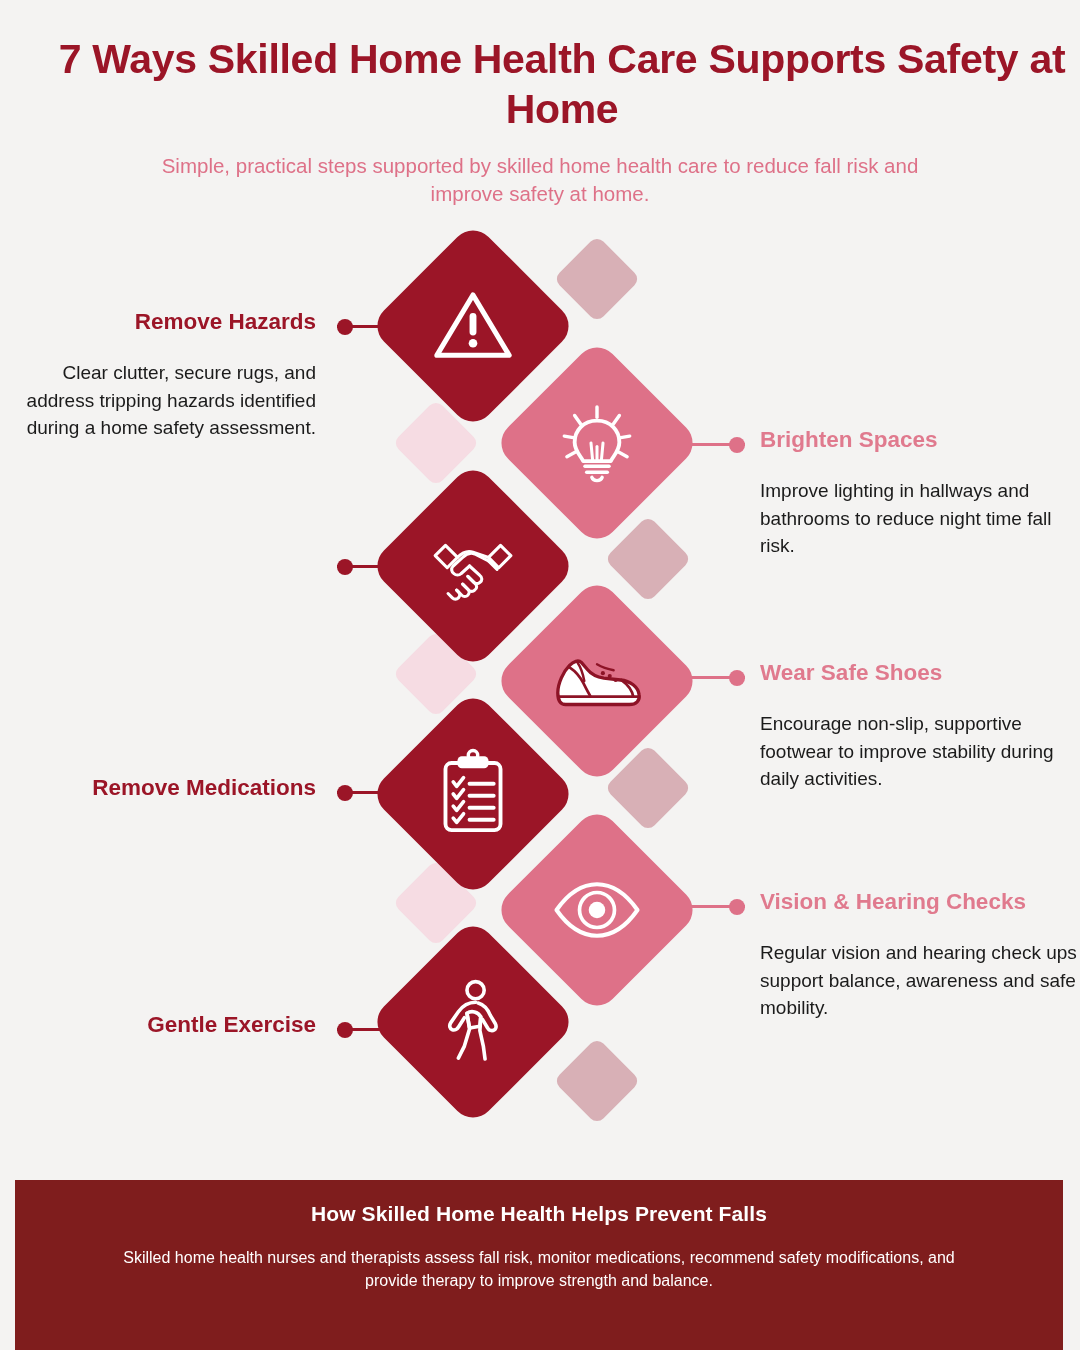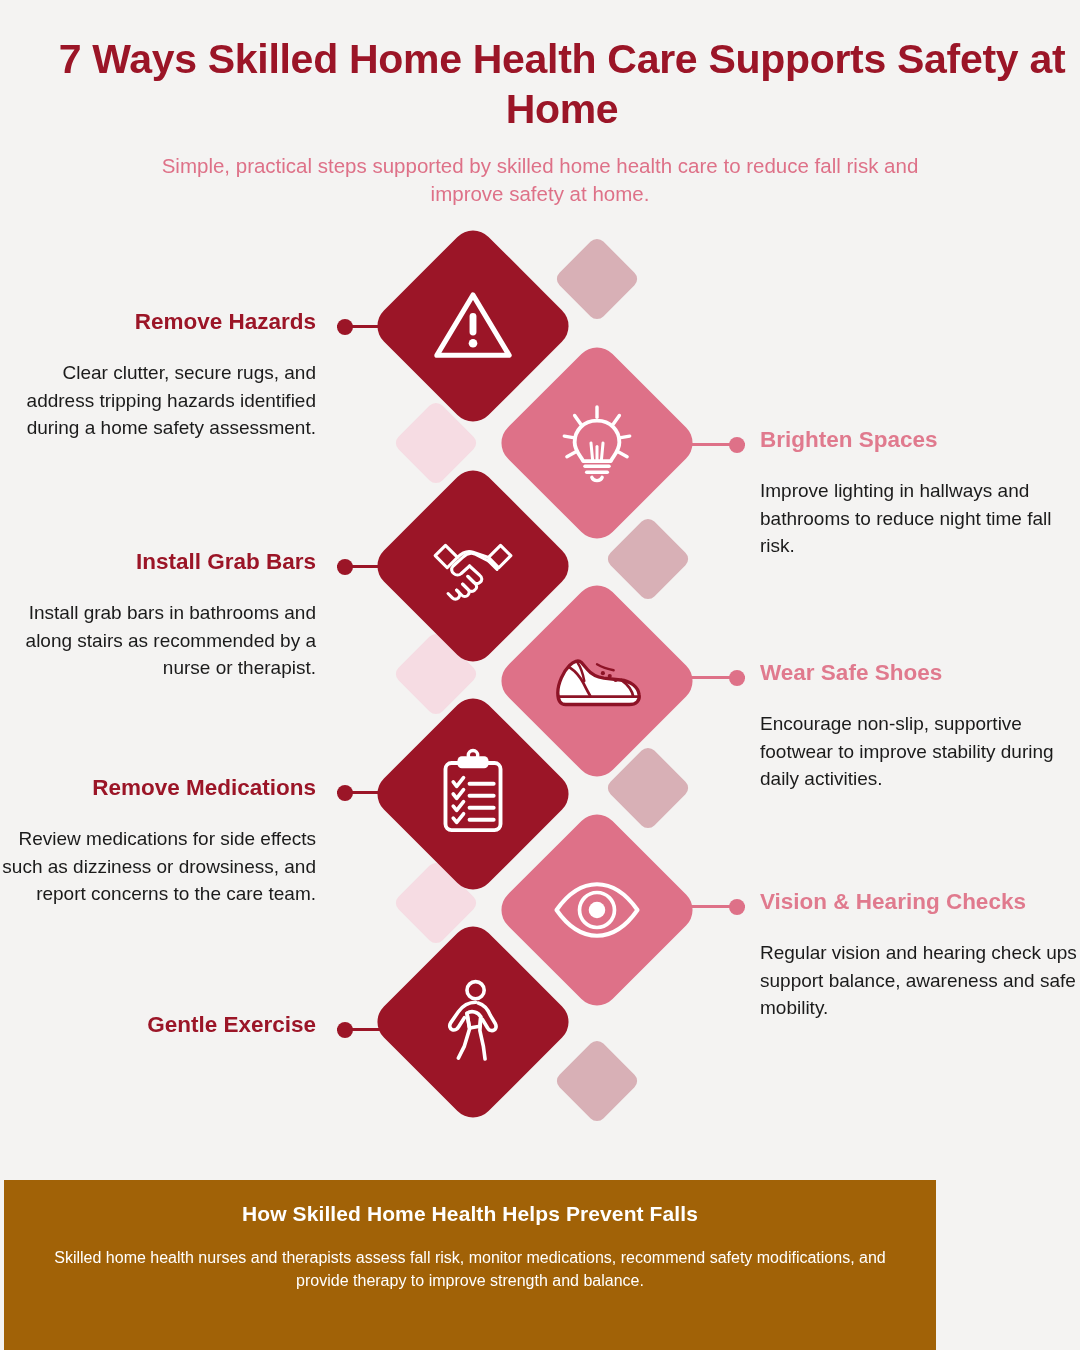--- a/index.html
+++ b/index.html
@@ -76,22 +76,22 @@
     margin-top:24px;
     font-size:19px;
     line-height:1.46;
     color:#1B1B1B;
   }
   .block.left  .b-title { color:#9B1527; }
   .block.right .b-title { color:#E07A8E; }
 
   
   #footer {
-    position:absolute; left:4px; bottom:0; width:932px; height:170px;
-    background:#a16207;
+    position:absolute; left:15px; bottom:0; width:1048px; height:170px;
+    background:#7f1d1d;
     color:#FFFFFF;
     text-align:center;
     padding-top:22px;
   }
   #footer-title { font-size:21px; font-weight:bold; letter-spacing:0.1px; }
   #footer-body {
     margin:20px auto 0;
     width:860px;
     font-size:16px;
     line-height:1.45;
@@ -266,33 +266,28 @@
   <div class="block left" style="left:0px; top:308px; padding-right:14px;">
     <div class="b-title">Remove Hazards</div>
     <div class="b-body">Clear clutter, secure rugs, and address tripping hazards identified during a home safety assessment.</div>
   </div>
 
   <div class="block right" style="left:752px; top:426px; padding-left:8px;">
     <div class="b-title">Brighten Spaces</div>
     <div class="b-body">Improve lighting in hallways and bathrooms to reduce night time fall risk.</div>
   </div>
 
-  <div class="block left" style="left:0px; top:548px; padding-right:14px;">
-    <div class="b-title">Install Grab Bars</div>
-    <div class="b-body">Install grab bars in bathrooms and along stairs as recommended by a nurse or therapist.</div>
-  </div>
 
   <div class="block right" style="left:752px; top:659px; padding-left:8px;">
     <div class="b-title">Wear Safe Shoes</div>
     <div class="b-body">Encourage non-slip, supportive footwear to improve stability during daily activities.</div>
   </div>
 
   <div class="block left" style="left:0px; top:774px; padding-right:14px;">
     <div class="b-title">Remove Medications</div>
-    <div class="b-body">Review medications for side effects such as dizziness or drowsiness, and report concerns to the care team.</div>
   </div>
 
   <div class="block right" style="left:752px; top:888px; padding-left:8px; width:340px;">
     <div class="b-title">Vision &amp; Hearing Checks</div>
     <div class="b-body">Regular vision and hearing check ups support balance, awareness and safe mobility.</div>
   </div>
 
   <div class="block left" style="left:0px; top:1011px; padding-right:14px;">
     <div class="b-title">Gentle Exercise</div>
   </div>

